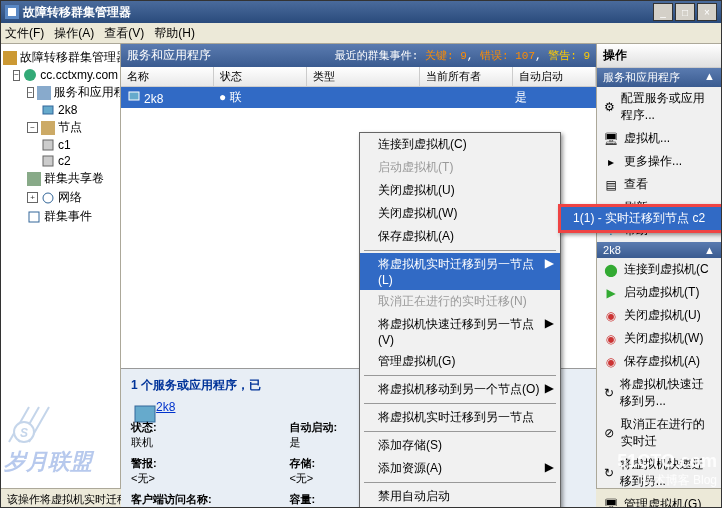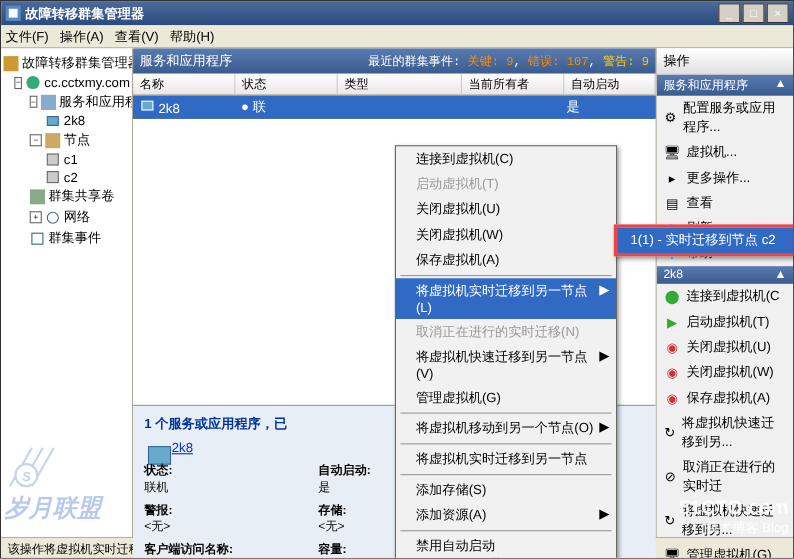--- a/index.html
+++ b/index.html
@@ -16,21 +16,21 @@
   .tree-node.l1 { padding-left: 10px; }
   .tree-node.l2 { padding-left: 24px; }
   .tree-node.l3 { padding-left: 38px; }
   .toggle { width: 9px; height: 9px; border: 1px solid #666; display: inline-flex; align-items:center; justify-content:center; font-size:8px; margin-right:3px; line-height:1; color:#333;}
   .tree-icon { width:14px; height:14px; margin-right:3px; display:inline-block; }
   .center { flex: 1; background: #fff; display: flex; flex-direction: column; position: relative; border-right:1px solid #aca899;}
   .center-header { background: linear-gradient(#5a7bb0, #3a5b90); color: #fff; padding: 3px 6px; display: flex; justify-content: space-between; align-items:center;}
   .center-header .alerts { font-size: 11px; font-family: Liberation Mono, monospace; }
   .center-header .alerts .a1 { color: #ff8c00; }
   .center-header .alerts .a2 { color: #ffcc00; }
-  .list-area { background: #a16207; }
+  .list-area { background: #e5e5e5; }
   .list-header { display: flex; background: linear-gradient(#fff,#e8e8e8); border-bottom: 1px solid #ccc; }
   .list-header div { padding: 2px 6px; border-right: 1px solid #ccc; font-size: 11px; }
   .list-row { display: flex; }
   .list-row.selected { background: #316ac5; color: #fff; }
   .list-row div { padding: 2px 6px; }
   .context-menu { position: absolute; background: #f1f1f1; border: 1px solid #666; box-shadow: 2px 2px 4px rgba(0,0,0,0.4); left: 238px; top: 88px; width: 200px; z-index: 10; }
   .context-menu .mi { padding: 3px 18px; position: relative; }
   .context-menu .mi.disabled { color: #999; }
   .context-menu .mi.hl { background: #316ac5; color: #fff; }
   .context-menu .sep { border-top: 1px solid #999; margin: 2px 4px; }
@@ -38,21 +38,21 @@
   .submenu { position: absolute; left: 437px; top: 160px; background: #f1f1f1; border: 3px solid #ef4444; box-shadow: 2px 2px 4px rgba(0,0,0,0.4); z-index: 11; width: 160px;}
   .submenu .mi { padding: 3px 12px; }
   .submenu .mi.hl { background: #316ac5; color: #fff; }
   .details-panel { background: #e8eef5; flex: 1; padding: 8px 10px; position: relative; border-top:1px solid #999; margin-top: 260px;}
   .details-panel .dtitle { color: #003399; font-weight: bold; }
   .details-panel a { color: #0033cc; text-decoration: underline; }
   .details-grid { display:flex; gap: 20px; margin-top:6px; font-size:11px;}
   .details-grid .col { flex:1; }
   .details-grid .lbl { font-weight:bold; }
   .right-actions { width: 140px; background: #f0f0f0; display: flex; flex-direction: column; }
-  .right-actions .rh { background: linear-gradient(#fff,#e0e0e0); padding: 3px 6px; font-weight: normal; border-bottom:1px solid #ccc; }
+  .right-actions .rh { background: linear-gradient(#fff,#e0e0e0); padding: 3px 6px; font-weight: bold; border-bottom:1px solid #ccc; }
   .right-actions .section-title { background: linear-gradient(#5a7bb0,#3a5b90); color: #fff; padding: 2px 6px; font-size:11px; display:flex; justify-content:space-between;}
   .right-actions .ai { display: flex; align-items: center; padding: 3px 6px; gap: 5px; cursor:pointer; }
   .right-actions .aicon { width:16px; height:16px; display:inline-flex; align-items:center; justify-content:center; }
   .statusbar { height: 20px; background: #ece9d8; border-top: 1px solid #aca899; display: flex; align-items: center; padding: 0 6px; font-size: 11px; }
   .watermark1 { position:absolute; bottom: 30px; left: 3px; opacity:0.35; pointer-events:none; z-index:5; font-size:22px; color:#3366cc; font-style:italic; font-weight:bold;}
   .watermark2 { position:absolute; bottom: 18px; right: 4px; color:#fff; opacity:0.9; pointer-events:none; z-index:5; font-size:18px; font-weight:bold; text-align:right;}
   .watermark2 .sub { font-size:12px; display:block; font-weight:normal;}
   svg { display:block; }
 </style>
 </head>

